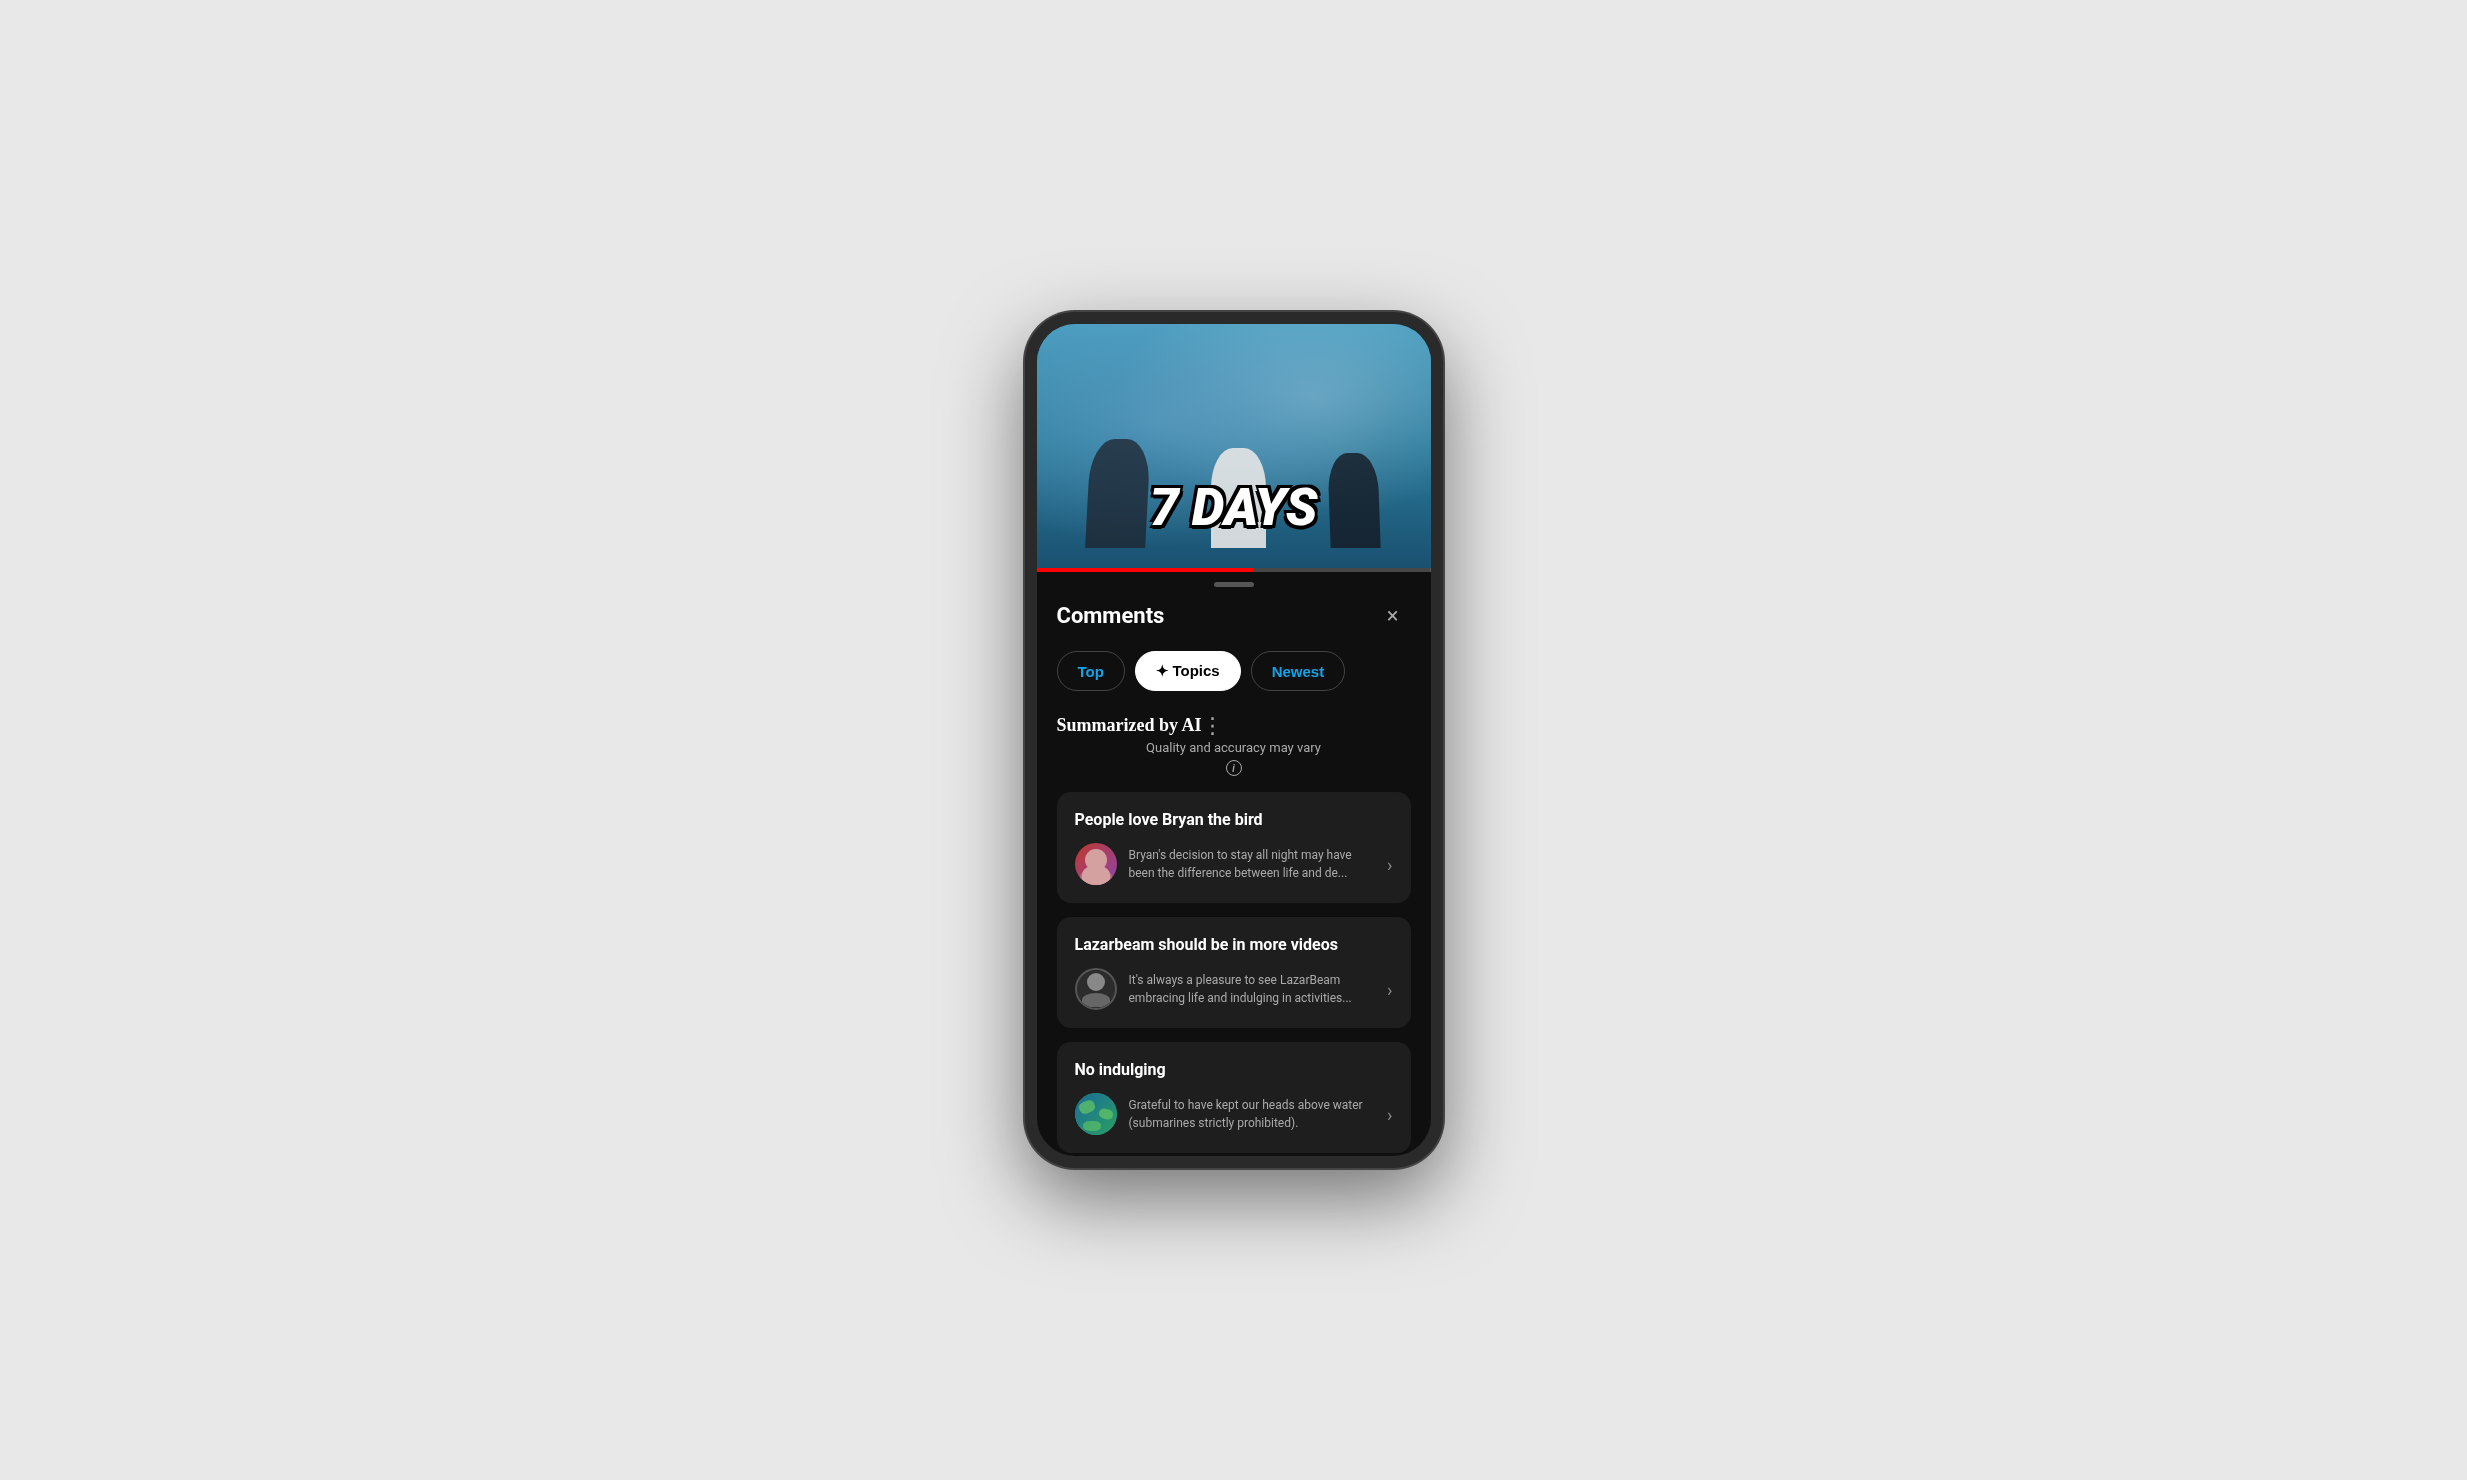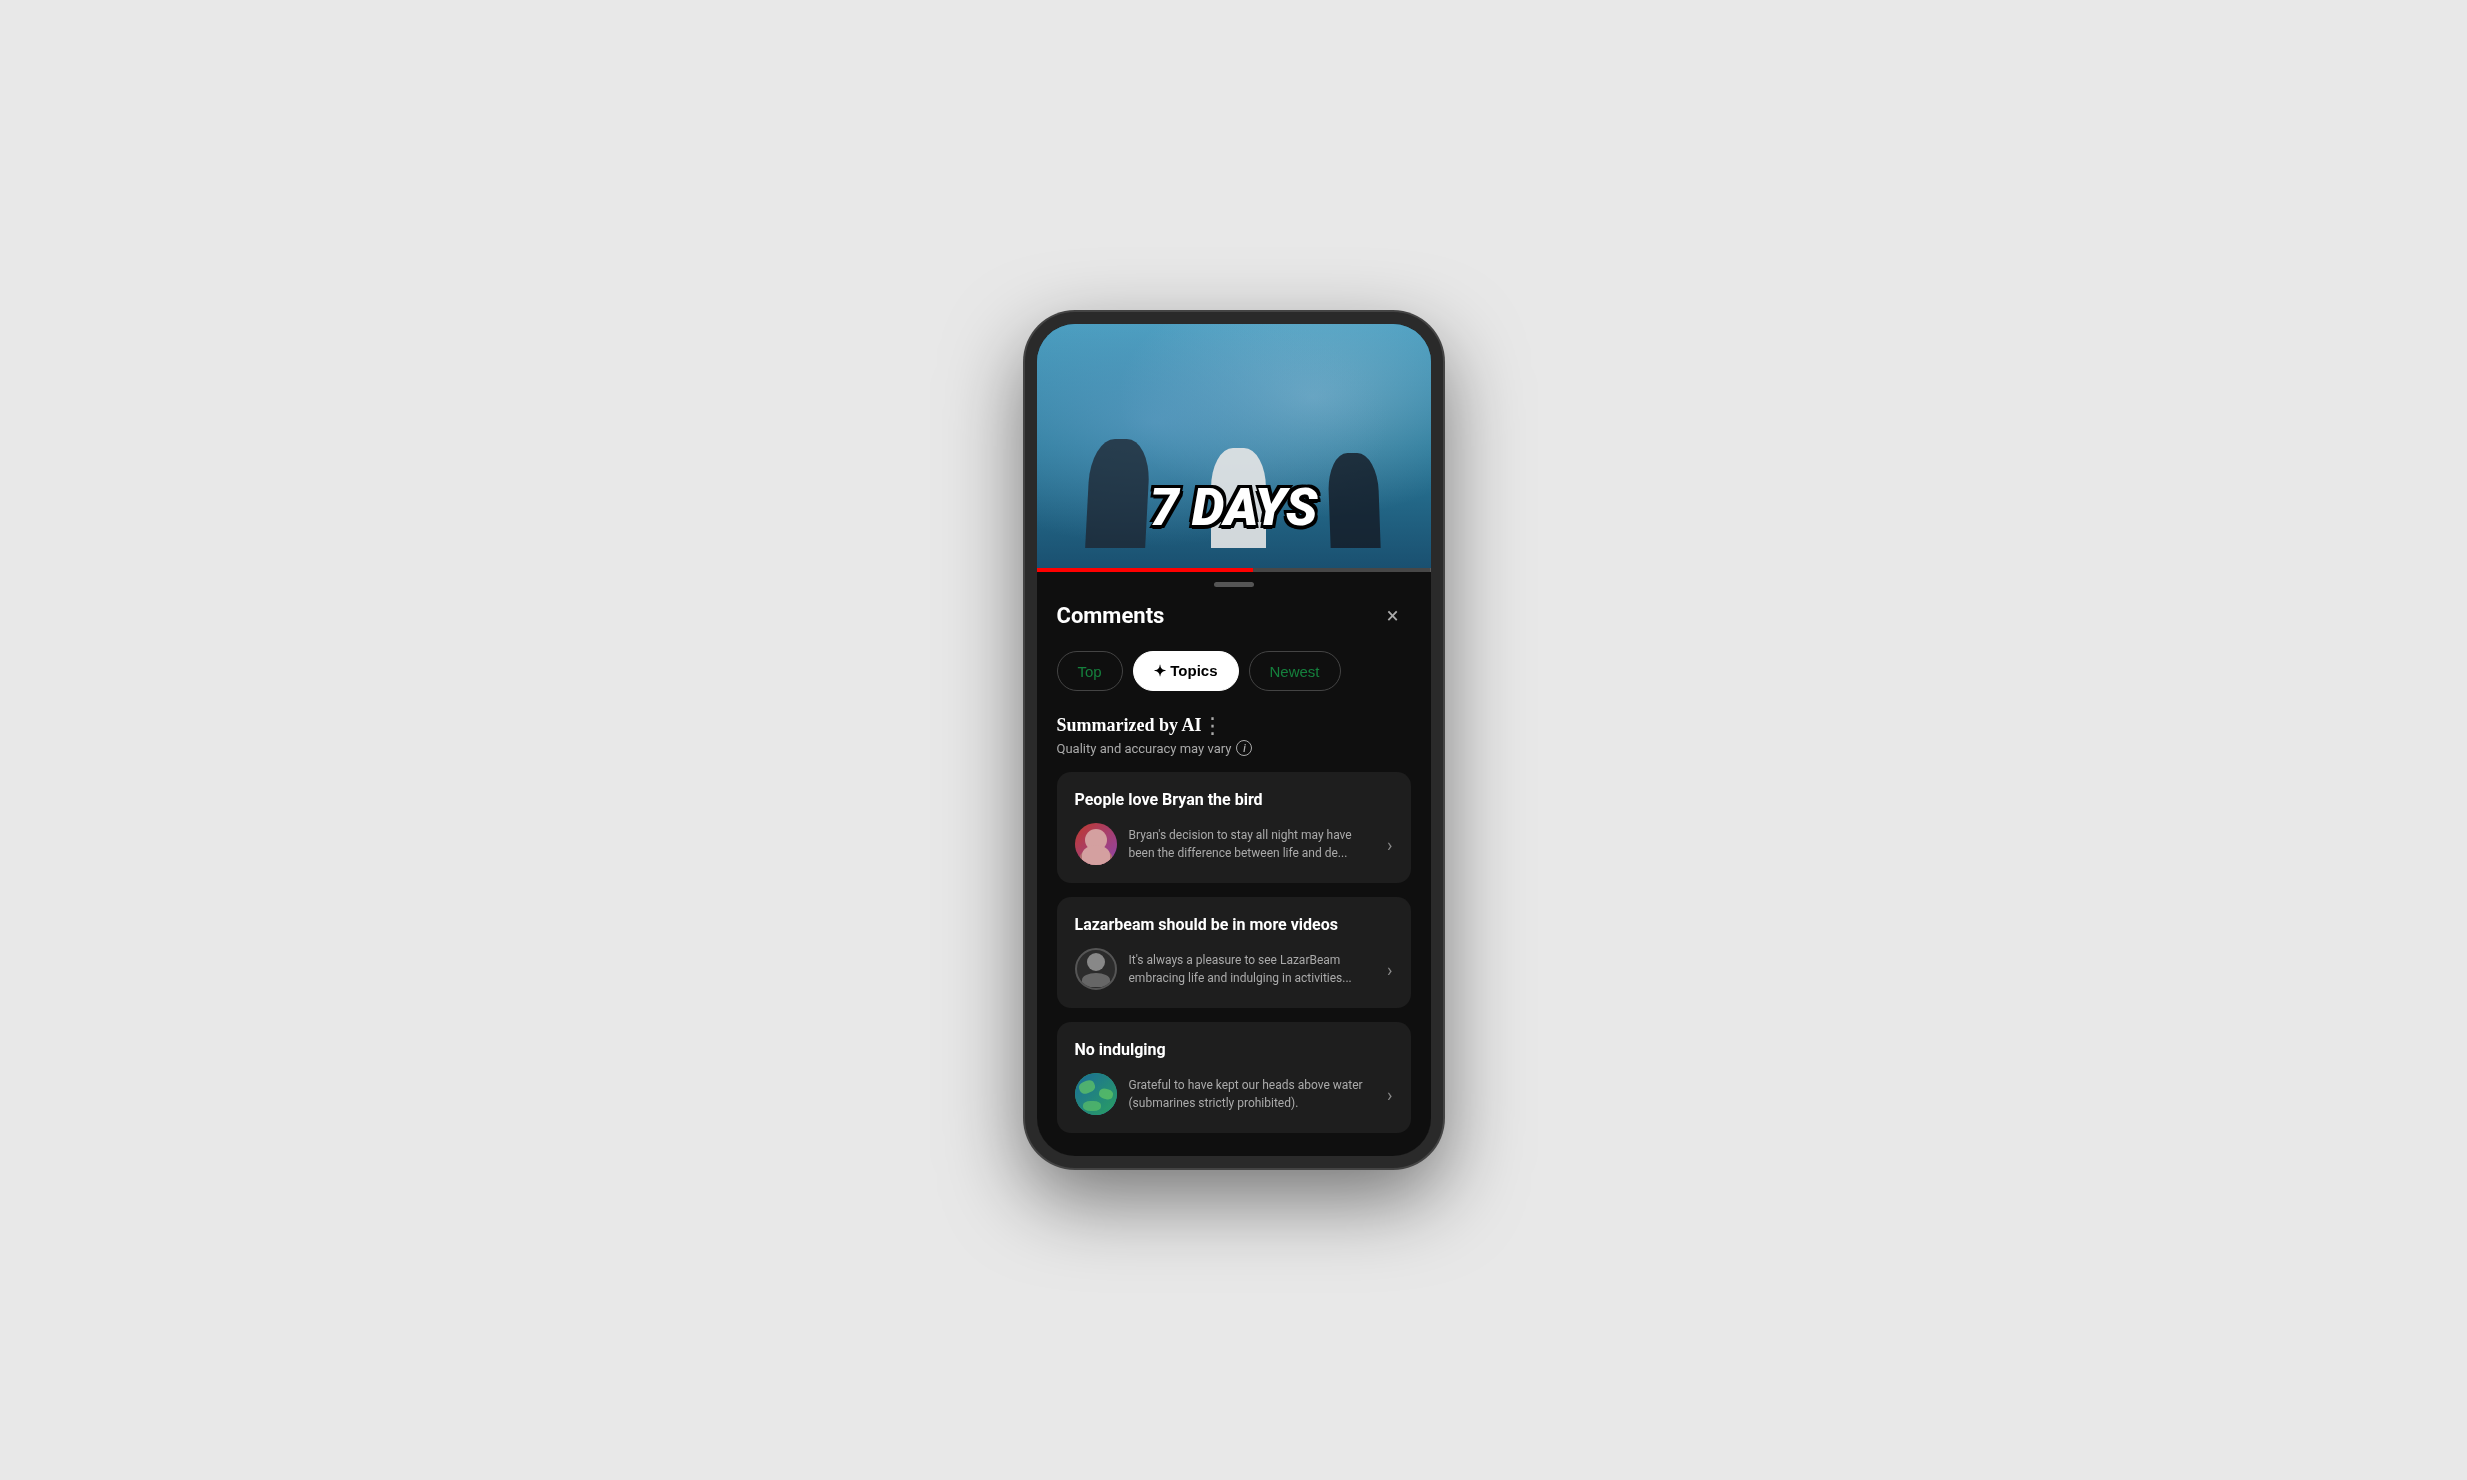--- a/index.html
+++ b/index.html
@@ -146,24 +146,24 @@
       display: flex;
       gap: 10px;
       margin-bottom: 24px;
     }
 
     .tab-btn {
       padding: 10px 20px;
       border-radius: 20px;
       border: 1px solid #444;
       background: transparent;
-      color: #15803d;
+      color: #0ea5e9;
       font-size: 15px;
       cursor: pointer;
-      font-weight: 400;
+      font-weight: 700;
     }
 
     .tab-btn.active {
       background: #ffffff;
       color: #000000;
       border-color: #ffffff;
       font-weight: 600;
     }
 
     .tab-btn .sparkle {
@@ -192,20 +192,21 @@
       letter-spacing: 1px;
     }
 
     .ai-summary-subtitle {
       font-size: 13px;
       color: #aaa;
       margin-bottom: 16px;
       display: flex;
       align-items: center;
       gap: 5px;
+      flex-direction: column;
     }
 
     .info-icon {
       display: inline-flex;
       align-items: center;
       justify-content: center;
       width: 16px;
       height: 16px;
       border-radius: 50%;
       border: 1px solid #aaa;

